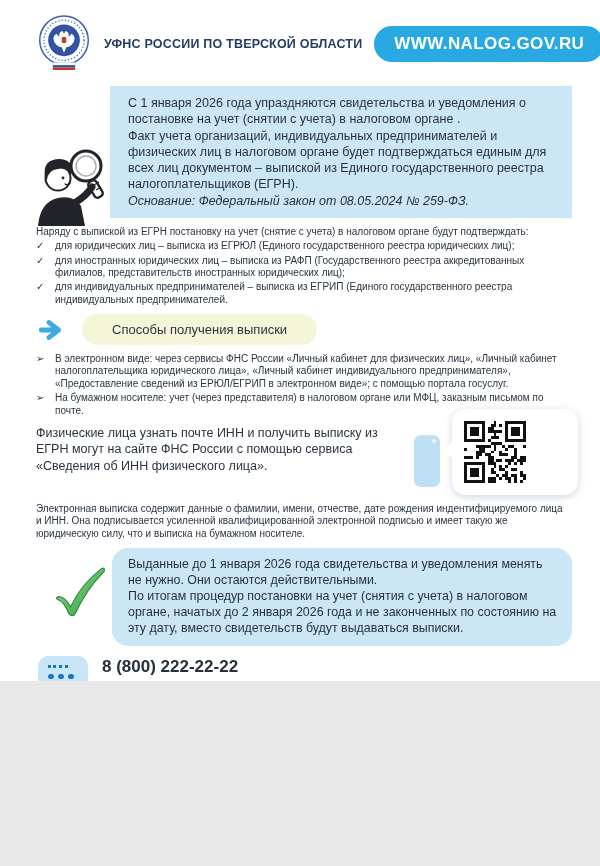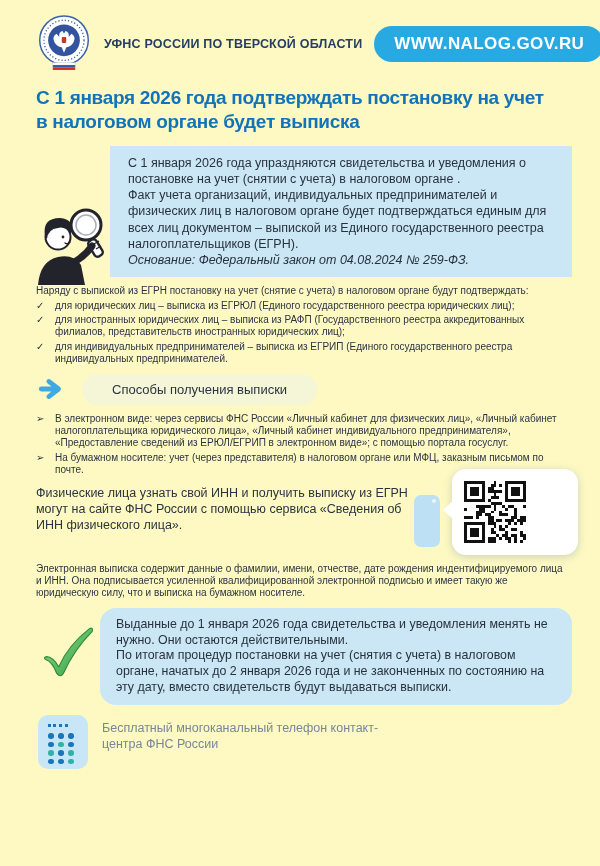--- a/index.html
+++ b/index.html
@@ -1,18 +1,18 @@
 <!DOCTYPE html>
 <html><head>
 <meta charset="utf-8">
 <style>
   html,body { margin:0; padding:0; background:#e8e8e8; }
   .page {
-    position:relative; width:600px; height:866px; margin:0 auto;
-    background:#fef9c3; overflow:hidden;
+    position:relative; width:600px; height:681px; margin:0 auto;
+    background:#ffffff; overflow:hidden;
     font-family:"Liberation Sans", sans-serif; color:#2a3441;
   }
   
   .header { display:flex; align-items:center; gap:12px; padding:14px 28px 0 36px; }
   .logo { flex:none; width:56px; height:60px; }
   .org-name { font-size:12.5px; font-weight:bold; color:#253d63; letter-spacing:.2px; white-space:nowrap; }
   .site-pill {
     margin-left:auto; background:#29a9e1; color:#fff; font-weight:bold;
     font-size:17px; letter-spacing:.4px; padding:8px 20px; border-radius:999px; white-space:nowrap;
     border:none; cursor:pointer;
@@ -48,21 +48,21 @@
   .phone-shape i { position:absolute; right:4px; top:4px; width:4px; height:4px;
                    border-radius:50%; background:#eaf6fd; }
   .callout { position:absolute; left:44px; top:0; width:126px; height:86px;
              background:#fff; border-radius:14px;
              box-shadow:0 2px 8px rgba(90,125,160,.30); }
   .callout::before { content:""; position:absolute; left:-9px; top:32px; width:0; height:0;
                      border-top:9px solid transparent; border-bottom:9px solid transparent;
                      border-right:10px solid #fff; }
   .qr-svg { position:absolute; left:12px; top:12px; width:62px; height:62px; }
   
-  .validity-wrap { position:relative; margin:8px 28px 0 0; }
+  .validity-wrap { position:relative; margin:8px 28px 0 12px; }
   .validity-box { margin-left:100px; background:#cbe6f4; border-radius:16px;
                   padding:9px 14px 9px 16px; font-size:12.4px; line-height:1.28; color:#28323f; }
   .validity-box p { margin:0; }
   .green-check { position:absolute; left:40px; top:16px; width:56px; height:56px; }
   
   .contact { display:flex; gap:14px; margin:10px 28px 0 38px; }
   .keypad-icon { flex:none; width:50px; height:54px; background:#c9e6f7; border-radius:10px;
                  position:relative; }
   .keypad-dash { position:absolute; left:10px; top:9px; width:20px;
                  border-top:3px dotted #1b75bc; }
@@ -89,42 +89,38 @@
       <g>
         <rect x="18" y="52" width="24" height="2.6" fill="#ffffff" stroke="#b9c3d6" stroke-width="0.5"></rect>
         <rect x="18" y="54.6" width="24" height="2.6" fill="#2c5aa0"></rect>
         <rect x="18" y="57.2" width="24" height="2.6" fill="#d52b1e"></rect>
       </g>
     </svg>
     <div class="org-name">УФНС РОССИИ ПО ТВЕРСКОЙ ОБЛАСТИ</div>
     <button class="site-pill">WWW.NALOG.GOV.RU</button>
   </div>
 
-  <div class="title">
-    <div>С 1 января 2026 года подтверждать постановку на учет</div>
-    <div>в налоговом органе будет выписка</div>
-  </div>
 
   <div class="intro-wrap">
     <svg class="person" viewBox="0 0 78 82">
       <circle cx="52" cy="22" r="15" fill="#ffffff" stroke="#23242b" stroke-width="3"></circle>
       <circle cx="52" cy="22" r="10" fill="none" stroke="#a8aeb7" stroke-width="1.5"></circle>
       <rect x="57" y="36" width="9" height="18" rx="3.5" transform="rotate(-32 61.5 45)" fill="#ffffff" stroke="#23242b" stroke-width="2.4"></rect>
       <path d="M60 41 l5 -3 M62 46 l5 -3" stroke="#23242b" stroke-width="1.2"></path>
       <circle cx="24" cy="34" r="12.5" fill="#ffffff" stroke="#23242b" stroke-width="2"></circle>
       <path d="M11 33 Q8 15 26 15 Q41 16 37 31 Q31 23 24 25 Q14 26 13 36 Z" fill="#23242b"></path>
       <circle cx="29" cy="34" r="1.4" fill="#23242b"></circle>
       <path d="M31 40 q3 2 5 -1" stroke="#23242b" stroke-width="1.4" fill="none" stroke-linecap="round"></path>
       <path d="M4 82 Q6 58 24 54 Q40 51 47 62 L51 82 Z" fill="#23242b"></path>
       <path d="M42 58 Q52 52 58 43" stroke="#23242b" stroke-width="7" fill="none" stroke-linecap="round"></path>
     </svg>
     <div class="intro-box">
       <p>С 1 января 2026 года упраздняются свидетельства и уведомления о постановке на учет (снятии с учета) в налоговом органе .</p>
       <p>Факт учета организаций, индивидуальных предпринимателей и физических лиц в налоговом органе будет подтверждаться единым для всех лиц документом – выпиской из Единого государственного реестра налогоплательщиков (ЕГРН).</p>
-      <p class="basis">Основание: Федеральный закон от 04.08.2024 № 259-ФЗ.</p>
+      <p class="basis">Основание: Федеральный закон от 08.05.2024 № 259-ФЗ.</p>
     </div>
   </div>
 
   <div class="section">
     <p>Наряду с выпиской из ЕГРН постановку на учет (снятие с учета) в налоговом органе будут подтверждать:</p>
     <ul class="blist">
       <li>
         <span class="marker">✓</span>
         <span>для юридических лиц – выписка из ЕГРЮЛ (Единого государственного реестра юридических лиц);</span>
       </li>
@@ -153,21 +149,21 @@
         <span>В электронном виде: через сервисы ФНС России «Личный кабинет для физических лиц», «Личный кабинет налогоплательщика юридического лица», «Личный кабинет индивидуального предпринимателя», «Предоставление сведений из ЕРЮЛ/ЕГРИП в электронном виде»; с помощью портала госуслуг.</span>
       </li>
       <li>
         <span class="marker">➢</span>
         <span>На бумажном носителе: учет (через представителя) в налоговом органе или МФЦ, заказным письмом по почте.</span>
       </li>
     </ul>
   </div>
 
   <div class="inn-row">
-    <div class="inn-text">Физические лица узнать свой ИНН и получить выписку из ЕГРН могут на сайте ФНС России с помощью сервиса «Сведения об ИНН физического лица».</div>
+    <div class="inn-text">Физические лица узнать почте ИНН и получить выписку из ЕГРН могут на сайте ФНС России с помощью сервиса «Сведения об ИНН физического лица».</div>
     <div class="qr-group">
       <div class="phone-shape">
           <i></i>
         </div>
       <div class="callout">
         <svg class="qr-svg" viewBox="0 0 21 21" shape-rendering="crispEdges">
           <g fill="#111111">
               <rect x="0" y="0" width="7" height="7"></rect>
               <rect x="1" y="1" width="5" height="5" fill="#ffffff"></rect>
               <rect x="2" y="2" width="3" height="3"></rect>
@@ -324,17 +320,18 @@
           <i class="b"></i>
         <i class="t"></i>
           <i class="b"></i>
           <i class="t"></i>
         <i class="b"></i>
           <i class="b"></i>
           <i class="t"></i>
       </div>
     </div>
     <div>
+      <div class="contact-phone">8 (800) 222-22-22</div>
       <div class="contact-desc">Бесплатный многоканальный телефон контакт-центра ФНС России</div>
     </div>
   </div>
 
 </div>
 
 </body></html>

